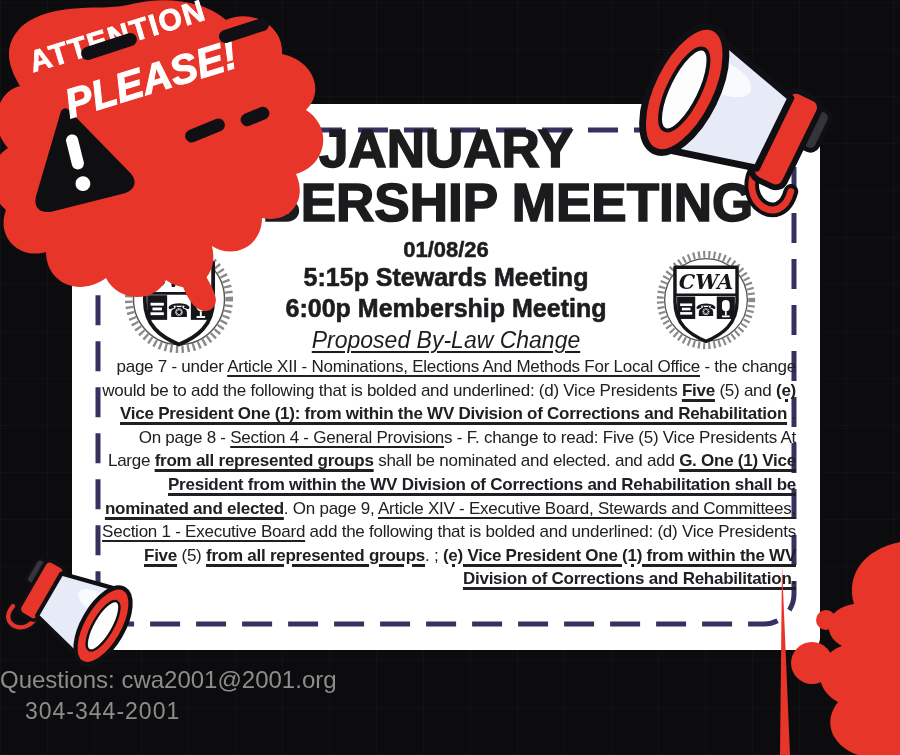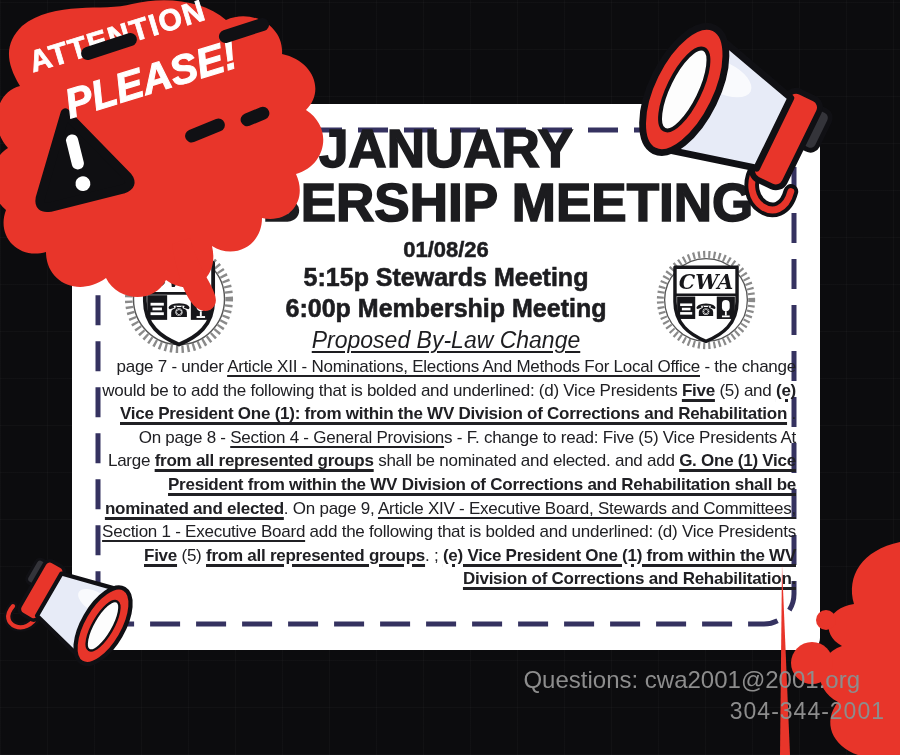--- a/index.html
+++ b/index.html
@@ -40,21 +40,21 @@
   }
   .bodytext .b{font-weight:bold;}
   .bodytext .u{text-decoration:underline;text-decoration-thickness:1.5px;text-underline-offset:2.5px;}
   .bodytext .b.u{text-decoration-thickness:2.5px;}
 
   .logo{position:absolute;}
   .logo-left{left:50px;top:140px;width:114px;height:110px;}
   .logo-right{left:582px;top:146px;width:104px;height:100px;}
 
   
-  .footer-line{position:absolute;left:0;width:860px;text-align:right;color:#8d8d8d;}
+  .footer-line{position:absolute;left:0;width:860px;text-align:left;color:#8d8d8d;}
   .footer-q{top:666px;font-size:24px;}
   .footer-p{top:698px;font-size:23px;letter-spacing:1px;padding-left:25px;}
 
   
   .splash{position:absolute;left:-6px;top:-2px;width:348px;height:340px;}
   .splash svg.burst{position:absolute;left:0;top:0;}
   .att-line{position:absolute;color:#ffffff;font-weight:bold;white-space:nowrap;transform-origin:left center;}
   .att1{left:36px;top:48px;font-size:30px;letter-spacing:1.5px;transform:rotate(-17deg);-webkit-text-stroke:0.8px #fff;}
   .att2{left:72px;top:84px;font-size:41px;font-style:italic;transform:rotate(-17deg);-webkit-text-stroke:1px #fff;}
   .tri{position:absolute;left:26px;top:104px;width:112px;height:108px;transform:rotate(-14deg);}

